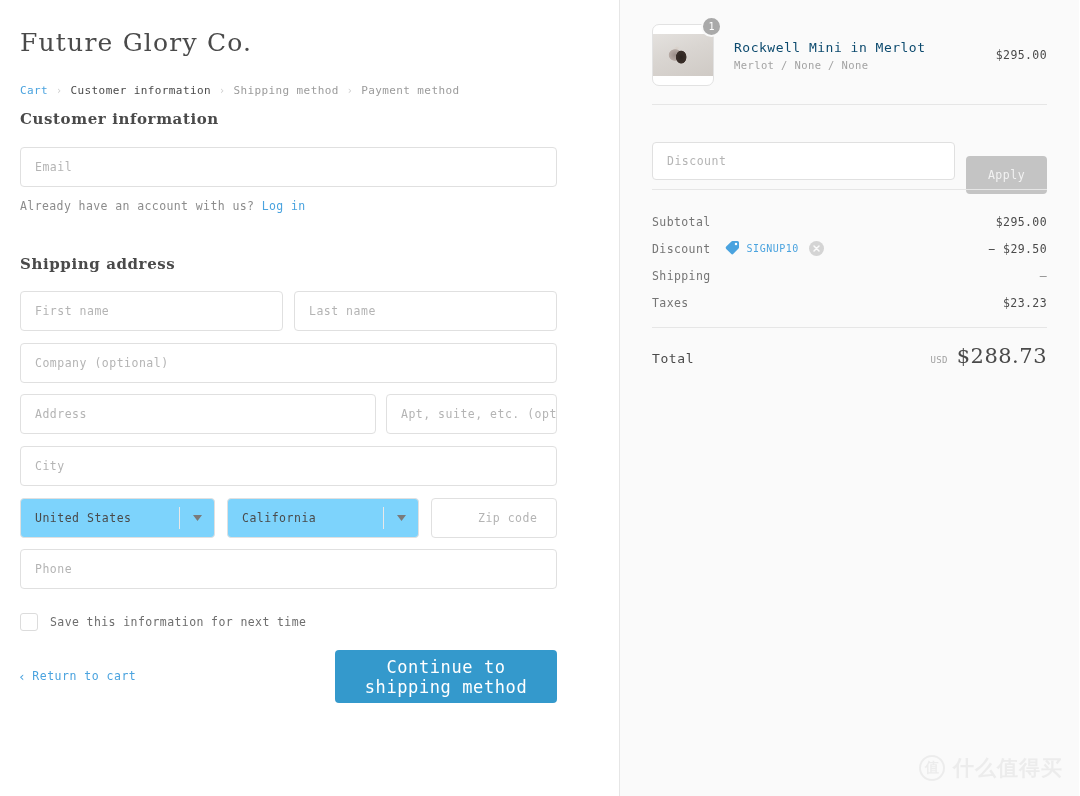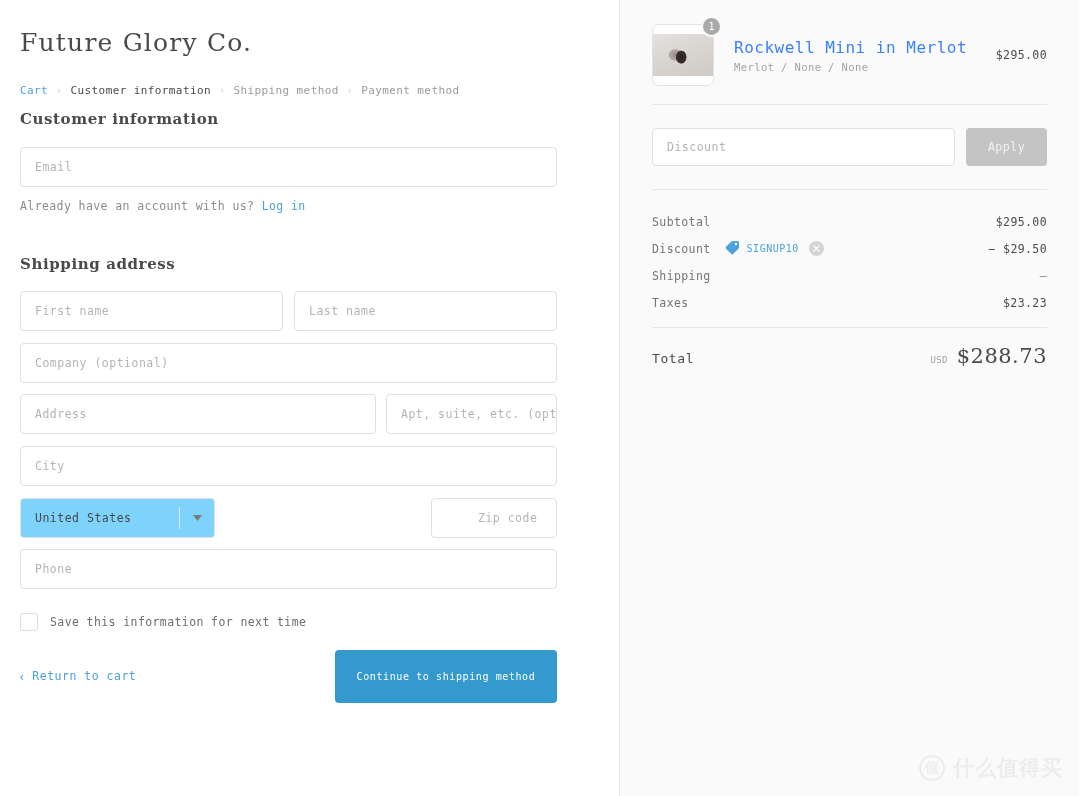--- a/index.html
+++ b/index.html
@@ -136,21 +136,21 @@
   .return-link .rl-text { text-decoration: none; }
 
   .cta {
     position: absolute;
     left: 335px; top: 650px;
     width: 222px; height: 53px;
     background: #3499cc;
     border: none; border-radius: 4px;
     color: #ffffff;
     font-family: "DejaVu Sans Mono", "Liberation Mono", monospace;
-    font-size: 10px; letter-spacing: .6px;
+    font-size: 17px; letter-spacing: .6px;
     cursor: pointer;
     display: flex; align-items: center; justify-content: center;
   }
 
   
   .summary {
     width: 459px; height: 796px;
     background: #fafafa;
     position: relative;
     padding: 0 28px;
@@ -178,21 +178,21 @@
   .qty-badge {
     position: absolute; right: -8px; top: -8px;
     width: 21px; height: 21px; border-radius: 50%;
     background: #a9a9a9; color: #fff;
     font-size: 10px; letter-spacing: 0;
     display: flex; align-items: center; justify-content: center;
     border: 2px solid #fafafa;
   }
   .li-info { margin-left: 20px; flex: 1; min-width: 0; }
   .li-title {
-    font-size: 16px; color: #3b82f6; letter-spacing: .5px;
+    font-size: 13px; color: #0c4a6e; letter-spacing: .5px;
     white-space: nowrap; margin-bottom: 4px;
   }
   .li-variant {
     font-size: 10.5px; color: #a3a3a3; letter-spacing: .4px;
     white-space: nowrap;
   }
   .li-price {
     font-size: 11.5px; color: #4a4a4a; letter-spacing: .4px;
     white-space: nowrap; margin-left: 10px;
   }
@@ -218,20 +218,21 @@
   }
   .apply-btn {
     margin-left: 11px;
     width: 81px; height: 38px;
     background: #c4c4c4; border: none; border-radius: 4px;
     color: #f2f2f2;
     font-family: "DejaVu Sans Mono", "Liberation Mono", monospace;
     font-size: 11.5px; letter-spacing: .5px;
     display: flex; align-items: center; justify-content: center;
     cursor: default;
+    margin-top: 28px;
   }
 
   .totals { position: absolute; left: 32px; top: 208px; width: 395px; }
   .t-row {
     display: flex; align-items: center;
     height: 27px; font-size: 11.5px; letter-spacing: .4px;
   }
   .t-label { color: #757575; white-space: nowrap; }
   .t-value { margin-left: auto; color: #4a4a4a; white-space: nowrap; }
   .t-value.dash { color: #8a8a8a; }
@@ -337,20 +338,29 @@
     <div class="select" id="s-country">
       <span class="sel-val">United States</span>
       <span class="divider"></span>
       <span class="caret">
         <svg width="9" height="6" viewBox="0 0 9 6">
             <path d="M0 0 L9 0 L4.5 6 Z" fill="#7a7a7a"></path>
           </svg>
       </span>
     </div>
 
+    <div class="select" id="s-state">
+      <span class="sel-val">California</span>
+      <span class="divider"></span>
+      <span class="caret">
+        <svg width="9" height="6" viewBox="0 0 9 6">
+            <path d="M0 0 L9 0 L4.5 6 Z" fill="#7a7a7a"></path>
+          </svg>
+      </span>
+    </div>
 
     <div class="field" id="f-zip">
       <span class="ph">Zip code</span>
     </div>
     <div class="field" id="f-phone">
       <span class="ph">Phone</span>
     </div>
 
     <div class="checkrow">
       <span class="checkbox"></span>

